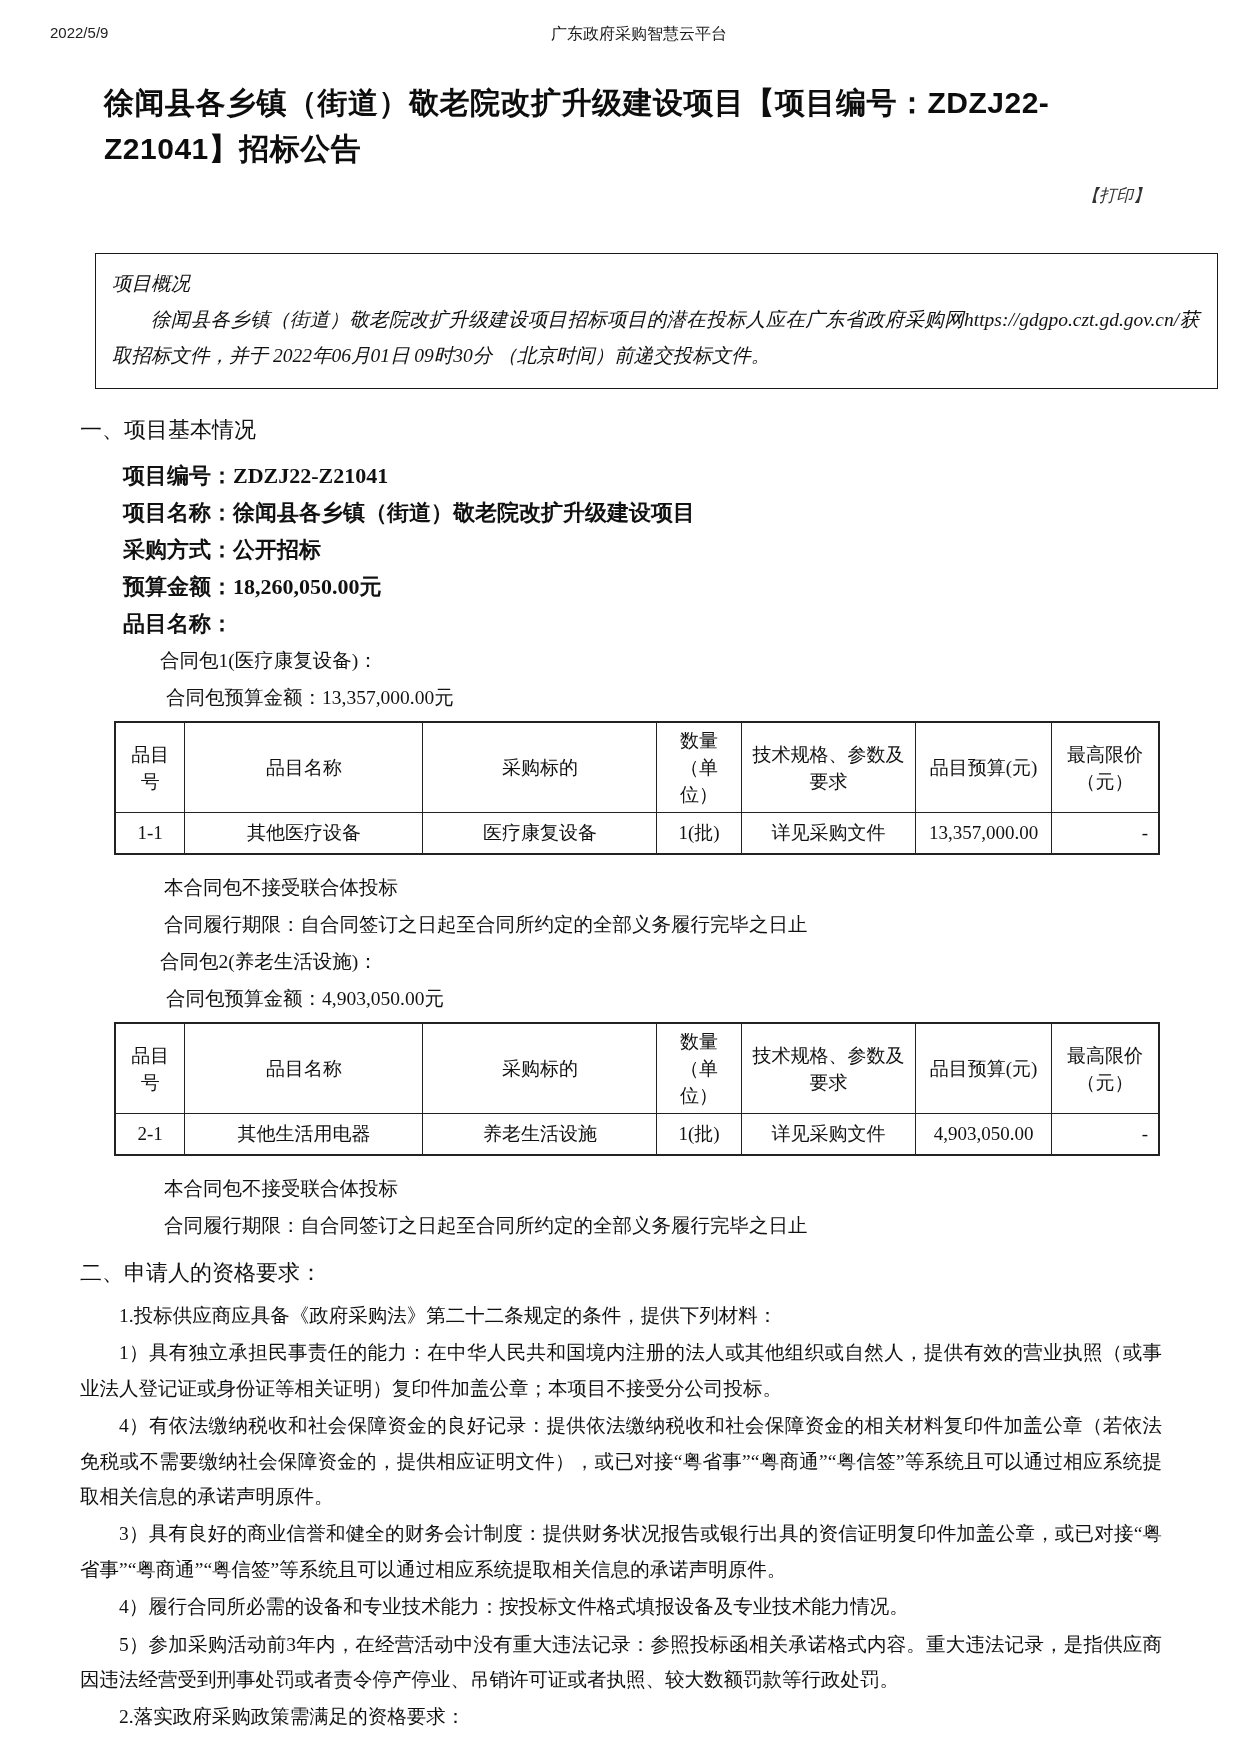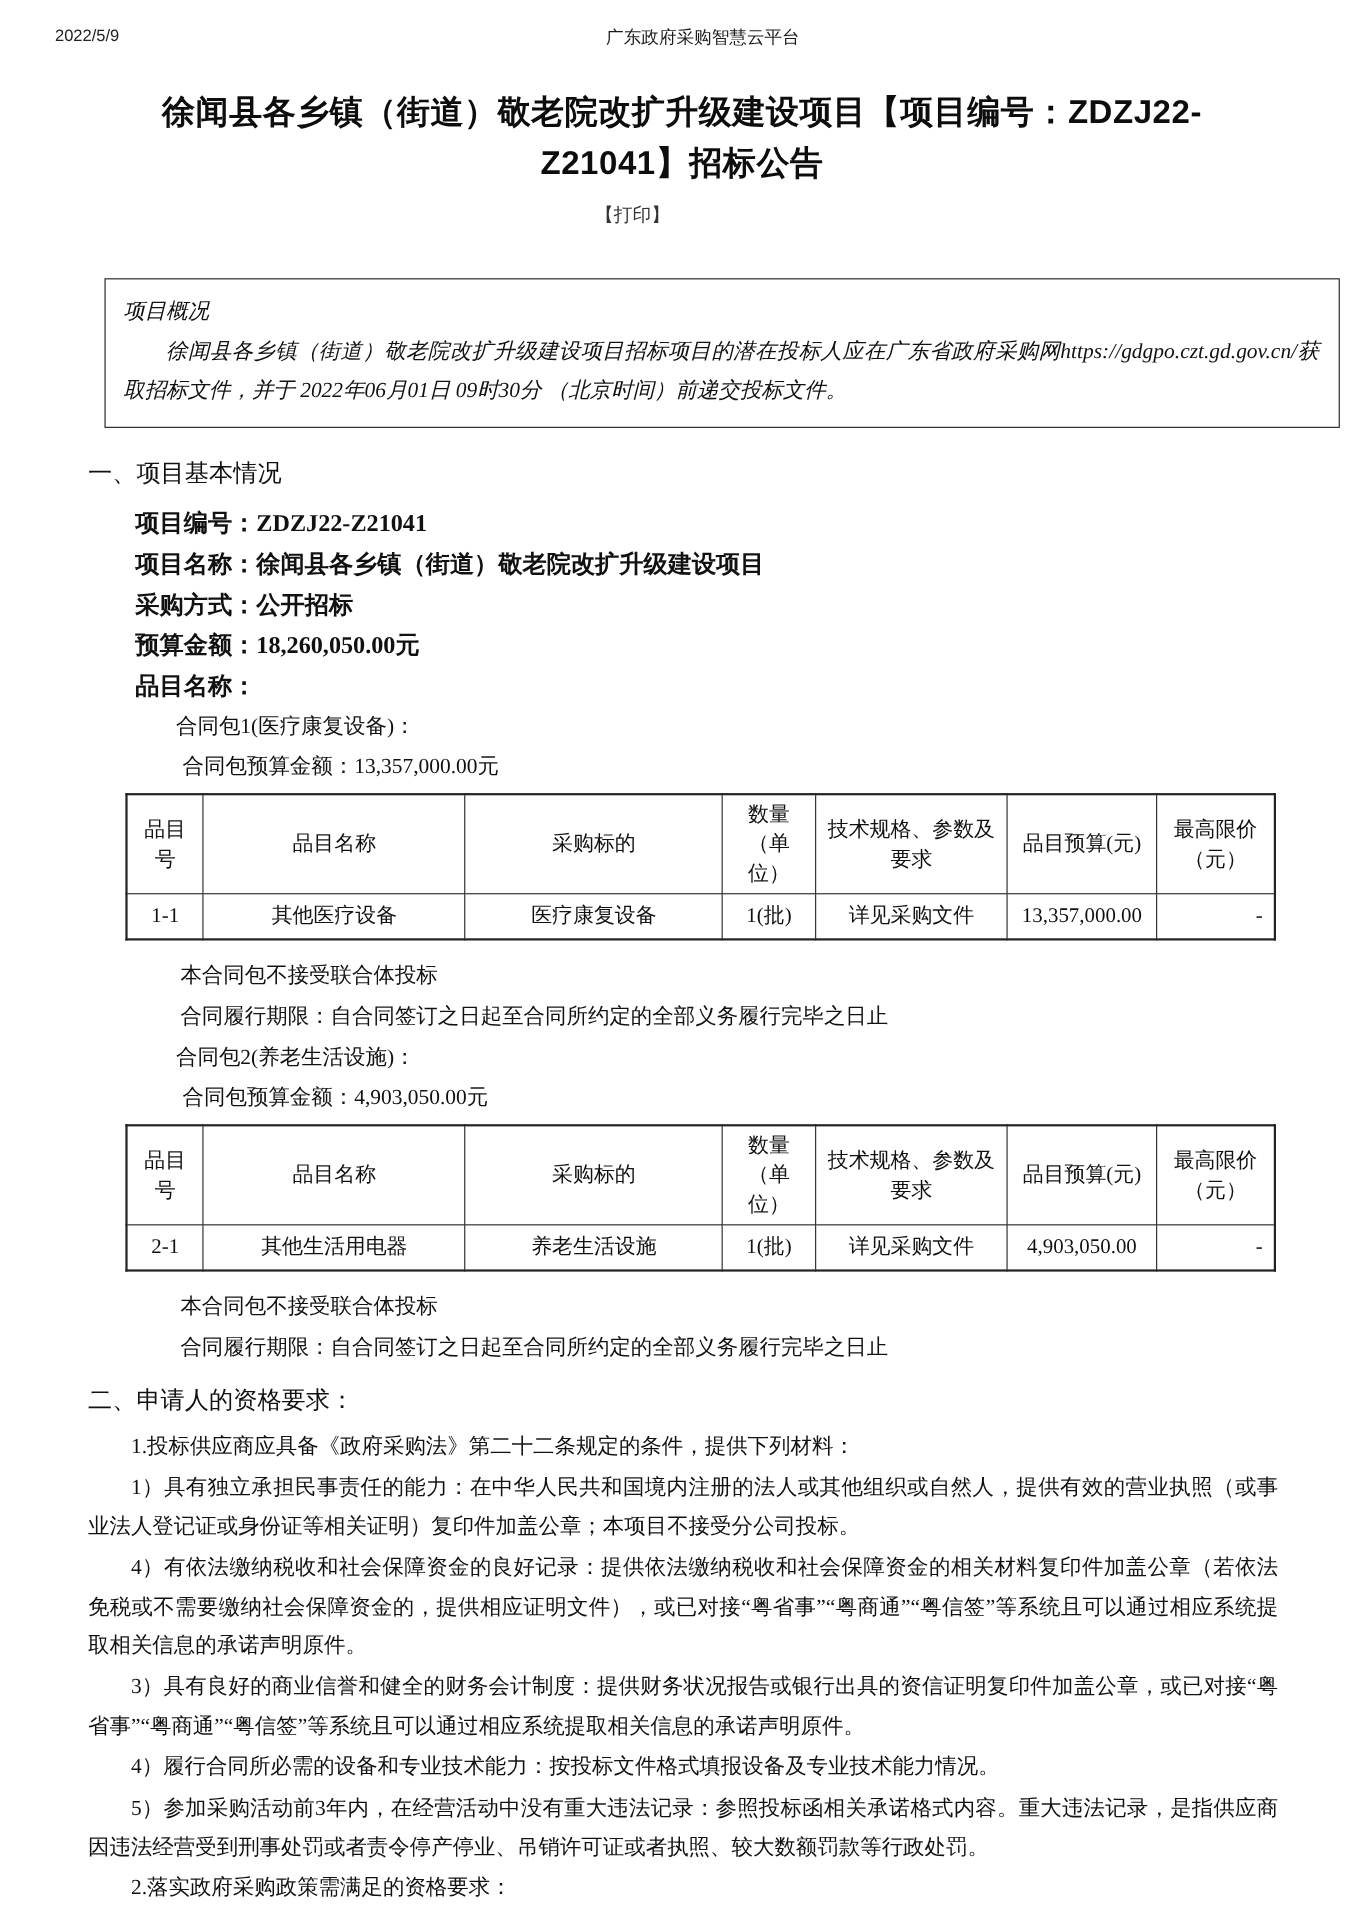--- a/index.html
+++ b/index.html
@@ -8,25 +8,25 @@
     font-family:"Liberation Serif","DejaVu Serif",serif;
     -webkit-font-smoothing:antialiased;overflow:hidden;
   }
   
   .topbar{position:relative;height:22px;padding-top:24px;
     font-family:"Liberation Sans","DejaVu Sans",sans-serif;font-size:15px;color:#222;padding-left:38px;}
   .topbar .date{position:absolute;left:50px;top:24px;}
   .topbar .site{display:block;text-align:center;font-size:16px;color:#1a1a1a;}
   
   h1.doc-title{
-    margin:34px auto 0;max-width:1032px;text-align:center;
+    margin:34px auto 0;max-width:1032px;text-align:left;
     font-family:"Liberation Sans","DejaVu Sans",sans-serif;
     font-weight:bold;font-size:30px;line-height:46px;color:#0d0d0d;letter-spacing:.5px;
   }
-  .print-row{margin:12px 90px 0 0;text-align:center;font-size:17px;}
+  .print-row{margin:12px 90px 0 0;text-align:right;font-size:17px;font-style:italic;}
   .print-row a{color:#333;text-decoration:none;cursor:pointer;}
   
   .overview-box{
     box-sizing:border-box;margin:46px 18px 0 95px;width:1123px;
     border:1.5px solid #1a1a1a;padding:12px 18px 14px 16px;
     font-size:19.5px;line-height:36px;font-style:italic;
   }
   .overview-box .ov-head{margin:0;}
   .overview-box p{margin:0;text-indent:2em;text-align:justify;word-break:break-all;}
   

